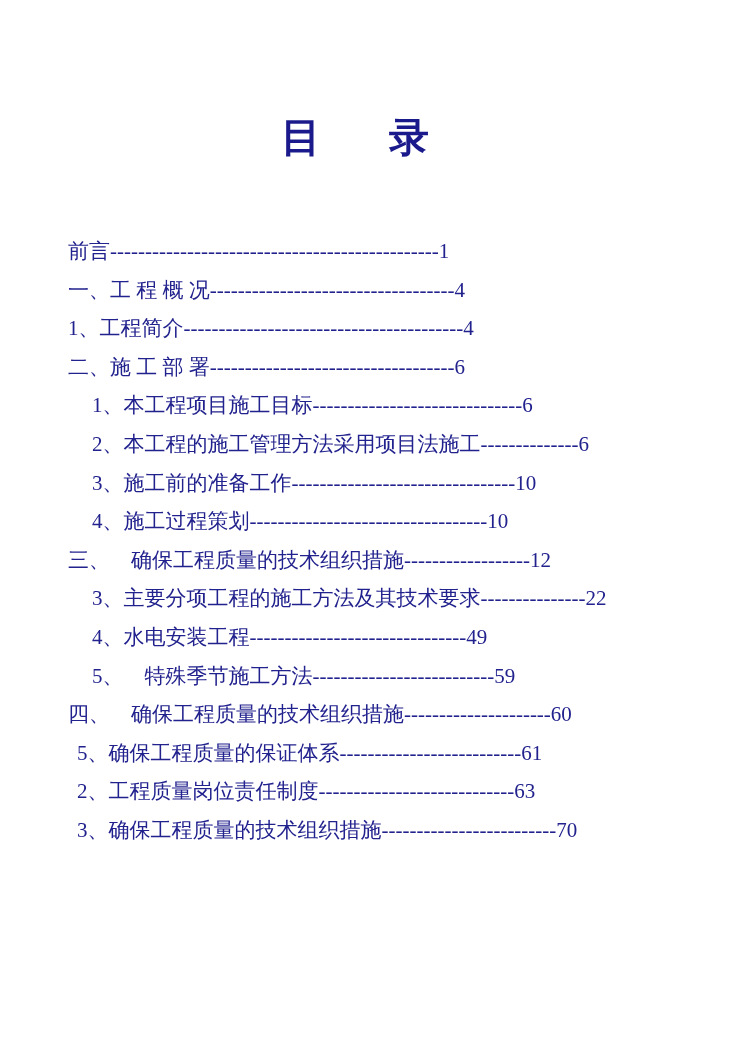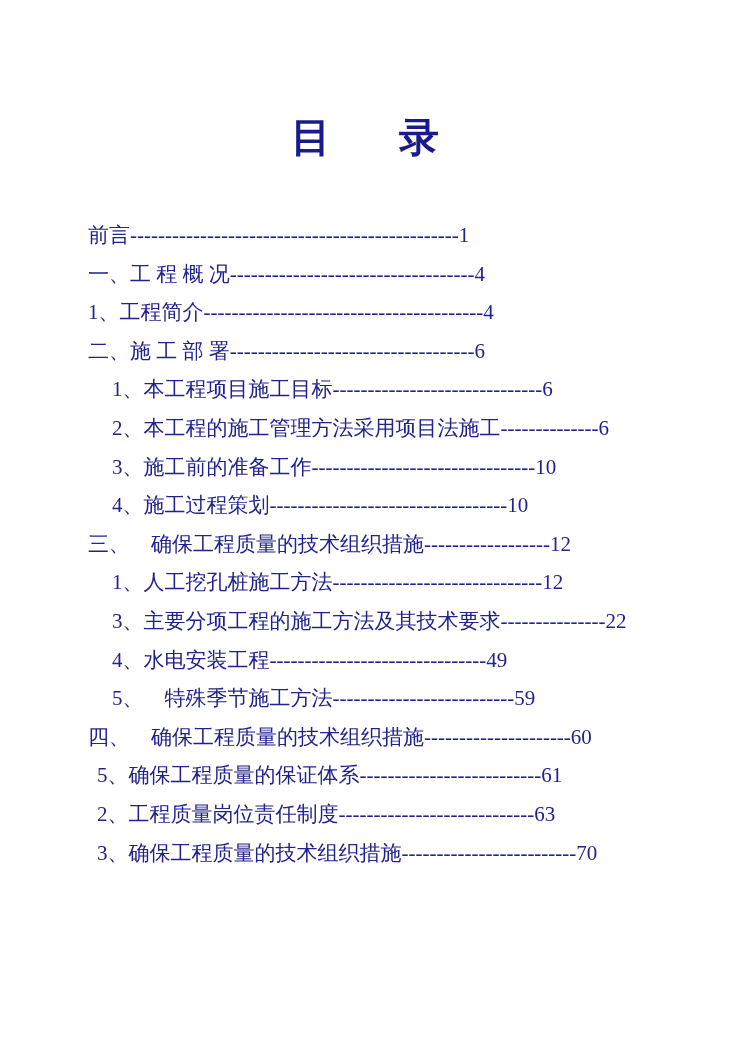--- a/index.html
+++ b/index.html
@@ -11,35 +11,35 @@
     width: 744px;
     height: 1052px;
     font-family: "Liberation Serif", "DejaVu Serif", serif;
     color: #1f1f96;
     overflow: hidden;
   }
   .doc-page {
     box-sizing: border-box;
     width: 744px;
     height: 1052px;
-    padding: 112px 40px 0 88px;
+    padding: 112px 40px 0 68px;
     background: #ffffff;
   }
   .doc-title {
     text-align: center;
     font-size: 40px;
     font-weight: bold;
     letter-spacing: 14px;
     color: #1a1a8c;
     line-height: 52px;
     margin: 0 0 0 -48px; 
     white-space: pre;
   }
   .toc {
-    margin-top: 52px;
+    margin-top: 68px;
     font-family: Liberation Serif, serif;
   }
   .toc-line {
     font-size: 21px;
     line-height: 38.6px;
     white-space: pre;
     overflow: hidden;
     color: #22228e;
     cursor: default;
   }
@@ -66,21 +66,20 @@
     <div class="toc-line ind-1"><span>1、本工程项目施工目标</span><span>------------------------------</span><span>6</span></div>
 
     <div class="toc-line ind-1"><span>2、本工程的施工管理方法采用项目法施工</span><span>--------------</span><span>6</span></div>
 
     <div class="toc-line ind-1"><span>3、施工前的准备工作</span><span>--------------------------------</span><span>10</span></div>
 
     <div class="toc-line ind-1"><span>4、施工过程策划</span><span>----------------------------------</span><span>10</span></div>
 
     <div class="toc-line ind-0"><span>三、　确保工程质量的技术组织措施</span><span>------------------</span><span>12</span></div>
 
-    <div class="toc-line ind-1"><span>1、人工挖孔桩施工方法</span><span>------------------------------</span><span>12</span></div>
 
 
     <div class="toc-line ind-1"><span>3、主要分项工程的施工方法及其技术要求</span><span>---------------</span><span>22</span></div>
 
     <div class="toc-line ind-1"><span>4、水电安装工程</span><span>-------------------------------</span><span>49</span></div>
 
     <div class="toc-line ind-1"><span>5、　特殊季节施工方法</span><span>--------------------------</span><span>59</span></div>
 
     <div class="toc-line ind-0"><span>四、　确保工程质量的技术组织措施</span><span>---------------------</span><span>60</span></div>
 

